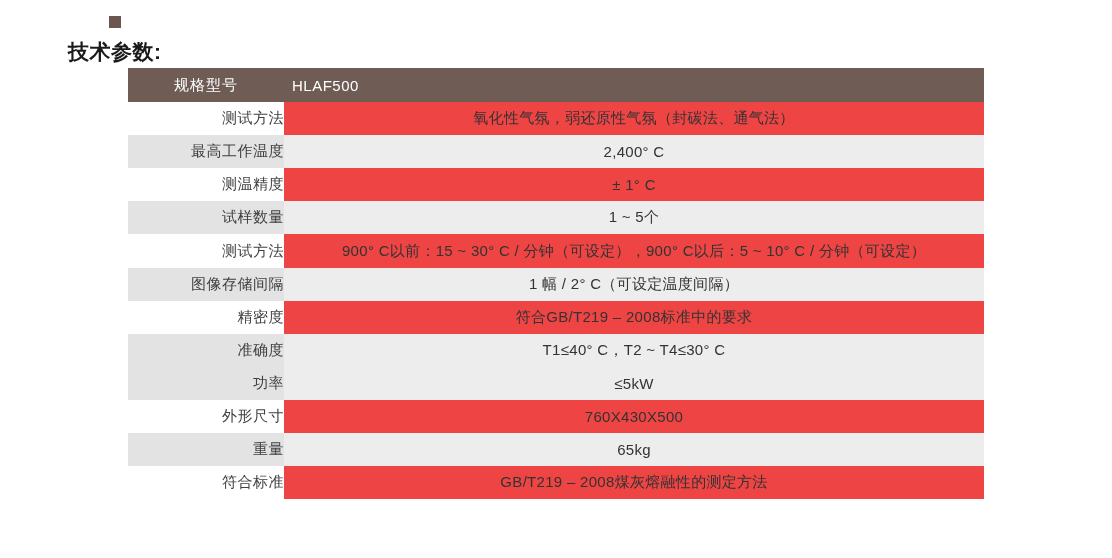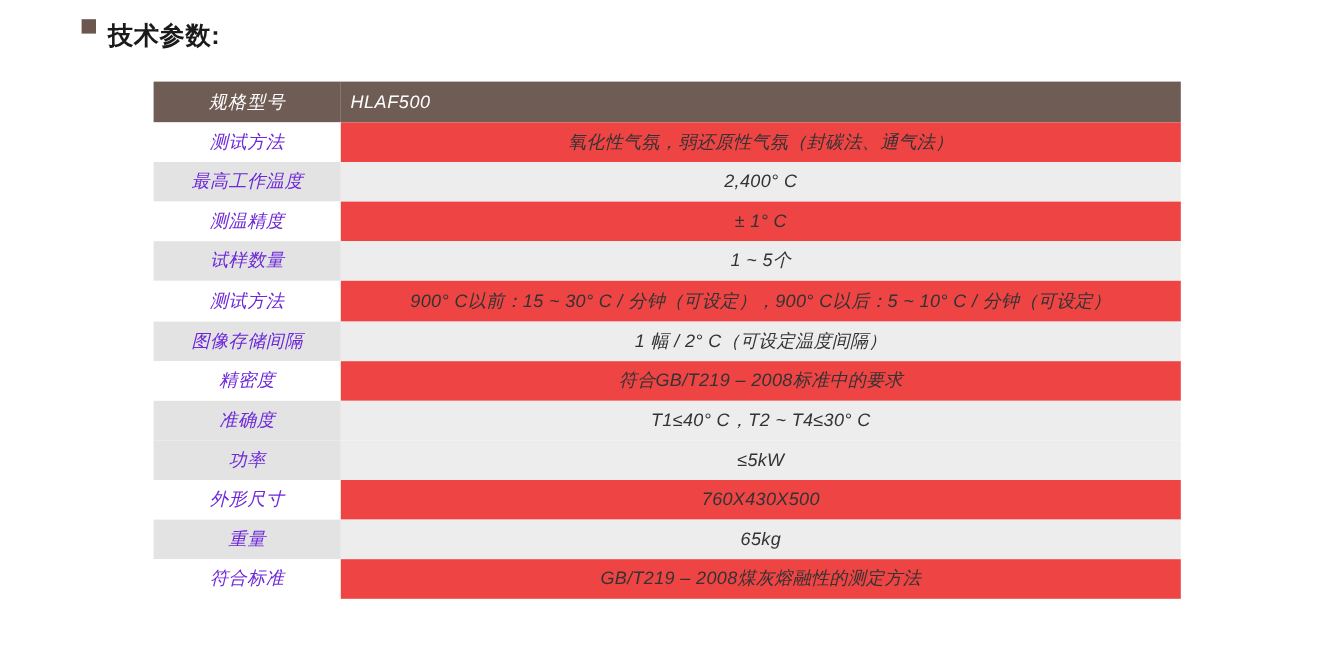--- a/index.html
+++ b/index.html
@@ -18,25 +18,27 @@
     position: relative;
     width: 1112px;
     height: 558px;
     box-sizing: border-box;
   }
   .section-heading {
     position: absolute;
     left: 68px;
     top: 16px;
     display: flex;
+    align-items: center;
     gap: 10px;
     font-size: 21px;
     font-weight: bold;
     color: #1a1a1a;
     letter-spacing: 0.5px;
+    flex-direction: column;
   }
   .heading-bullet {
     width: 12px;
     height: 12px;
     background: #6b5750;
     display: inline-block;
     flex: 0 0 auto;
   }
   .spec-table {
     position: absolute;
@@ -45,43 +47,42 @@
     width: 856px;
     border-collapse: collapse;
     table-layout: fixed;
   }
   .spec-table td {
     border: none;
     padding: 0;
     height: 33px;
     vertical-align: middle;
     font-size: 15px;
-    font-style: italic;
   }
   .spec-table col.c-label { width: 156px; }
   .spec-table col.c-value { width: 700px; }
 
   tr.header-row td {
     background: #6f5c55;
     color: #ffffff;
     height: 34px;
     font-size: 15px;
   }
   tr.header-row td.label-cell {
     text-align: center;
     letter-spacing: 1px;
   }
   tr.header-row td.value-cell {
     text-align: left;
     letter-spacing: 0.5px;
   }
 
   td.label-cell {
-    text-align: center;
-    color: #6d28d9;
+    text-align: right;
+    color: #404040;
     letter-spacing: 0.5px;
   }
   td.value-cell {
     text-align: center;
     color: #333333;
     padding: 0 8px;
     letter-spacing: 0.3px;
   }
 
   tr.shaded td.label-cell { background: #e3e3e3; }

